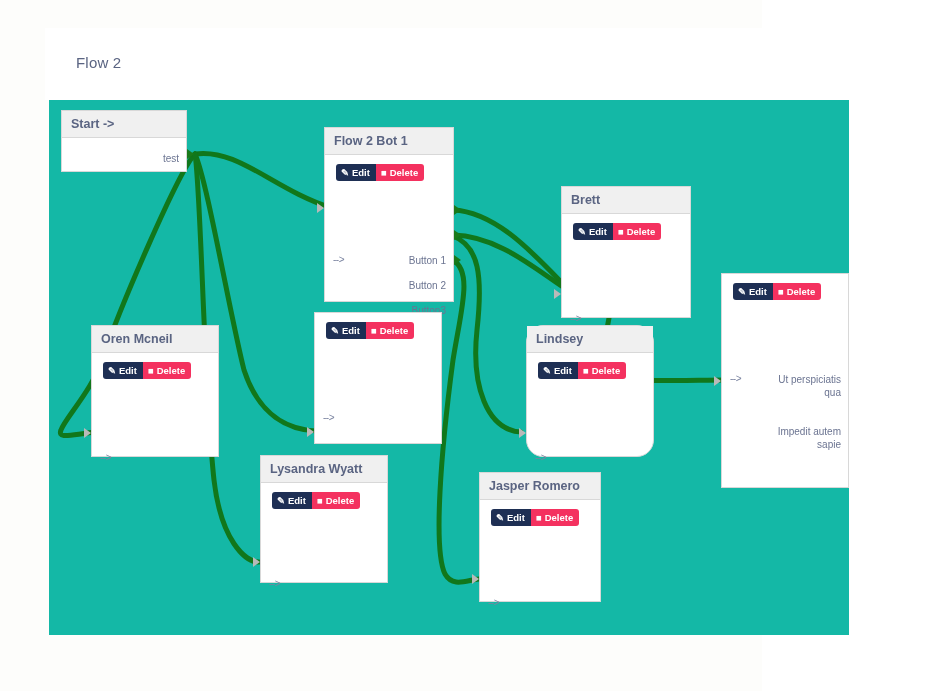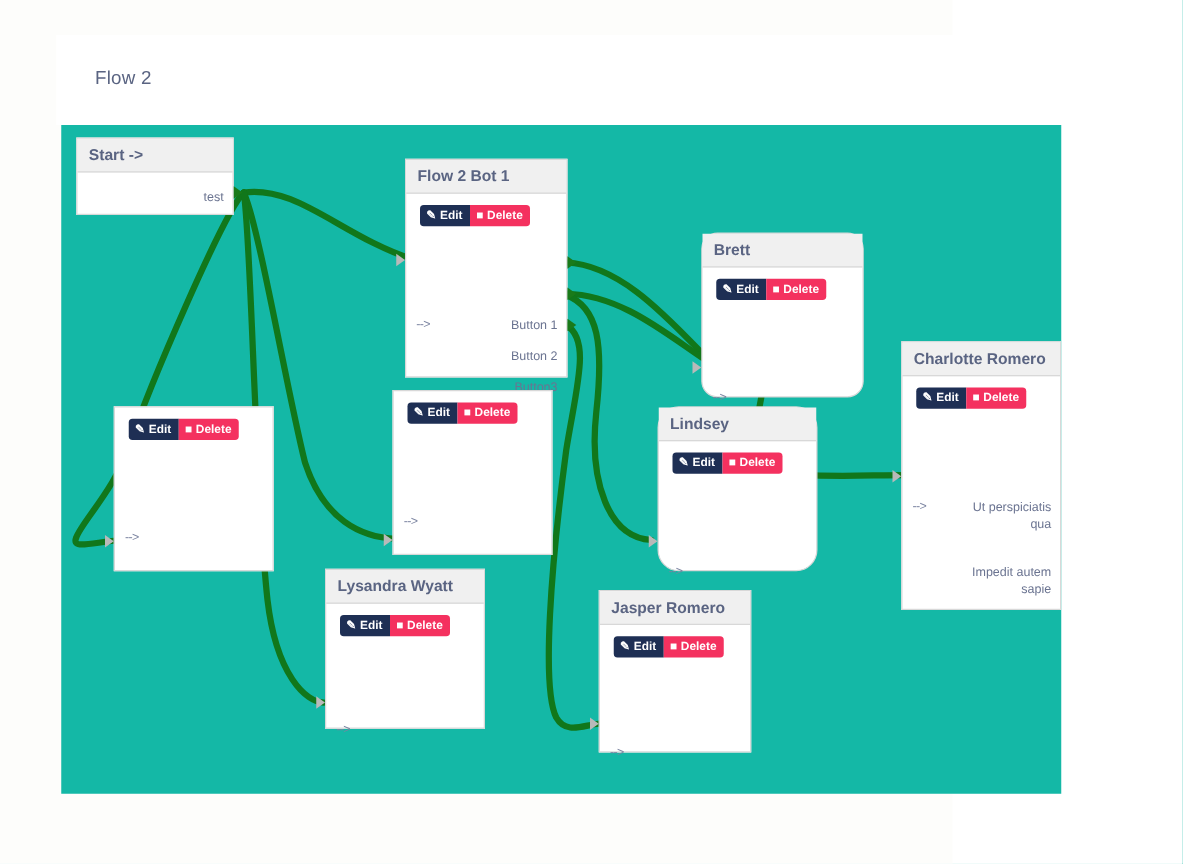--- a/index.html
+++ b/index.html
@@ -209,59 +209,59 @@
         <div class="port-out" style="top:99px;">Button 1</div>
         <div class="port-out" style="top:124px;">Button 2</div>
         <div class="port-out" style="top:149px;">Button3</div>
       </div>
     </div>
     <div class="knob" style="left:268px; top:103px;"></div>
     <div class="knob green" style="left:405px; top:105px;"></div>
     <div class="knob green" style="left:405px; top:130px;"></div>
     <div class="knob green" style="left:405px; top:155px;"></div>
 
-    <div class="node" style="left:512px; top:86px; width:130px; height:132px;border-radius:13px;">
+    <div class="node" style="left:512px; top:86px; width:130px; height:132px;">
       <div class="node-header">Brett</div>
       <div class="node-body">
         <div class="btn-row">
           <button class="btn btn-edit">
             <span class="glyph">✎</span>
               <span>Edit</span>
           </button>
           <button class="btn btn-delete">
             <span class="glyph">■</span>
               <span>Delete</span>
           </button>
         </div>
         <div class="port-in" style="left:8px; top:99px;">--&gt;</div>
       </div>
     </div>
     <div class="knob" style="left:505px; top:189px;"></div>
 
     <div class="node" style="left:672px; top:173px; width:128px; height:215px;">
-      <div class="node-header">Charlotte Romero</div>
       <div class="node-body">
         <div class="btn-row">
           <button class="btn btn-edit">
             <span class="glyph">✎</span>
               <span>Edit</span>
           </button>
           <button class="btn btn-delete">
             <span class="glyph">■</span>
               <span>Delete</span>
           </button>
         </div>
         <div class="port-in" style="left:8px; top:99px;">--&gt;</div>
         <div class="port-out multiline" style="top:99px;">Ut perspiciatis qua</div>
         <div class="port-out multiline" style="top:151px;">Impedit autem sapie</div>
       </div>
     </div>
     <div class="knob" style="left:665px; top:276px;"></div>
 
     <div class="node" style="left:42px; top:225px; width:128px; height:132px;">
+      <div class="node-header">Oren Mcneil</div>
       <div class="node-body">
         <div class="btn-row">
           <button class="btn btn-edit">
             <span class="glyph">✎</span>
               <span>Edit</span>
           </button>
           <button class="btn btn-delete">
             <span class="glyph">■</span>
               <span>Delete</span>
           </button>

